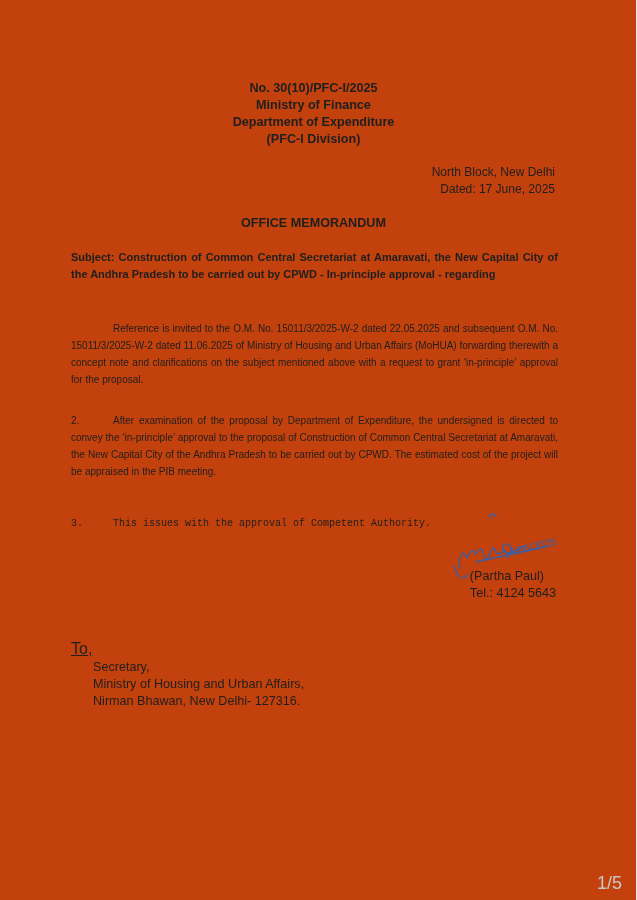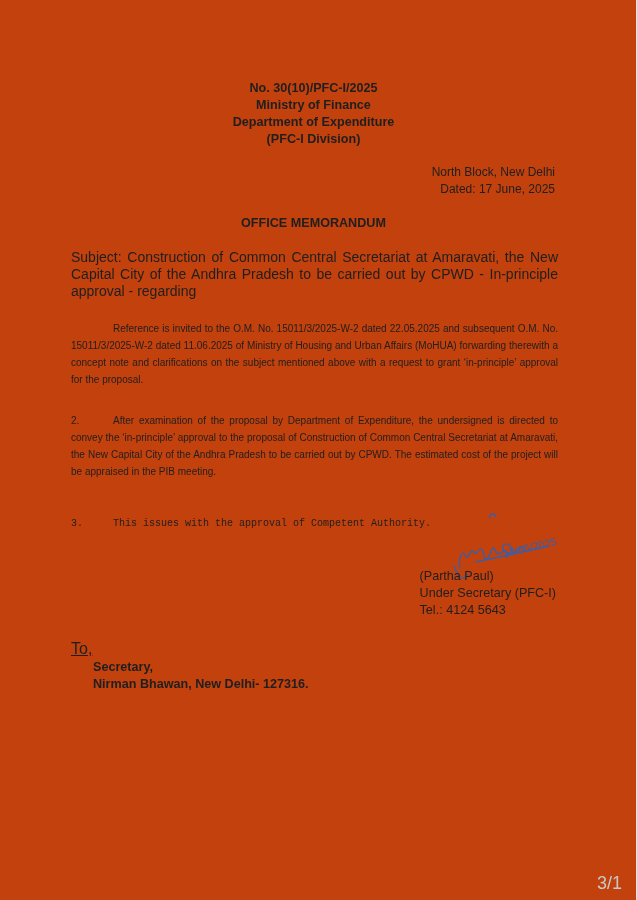--- a/index.html
+++ b/index.html
@@ -5,31 +5,31 @@
     html, body { margin: 0; padding: 0; }
     body {
       width: 637px; height: 900px; background: #fefefe; position: relative; overflow: hidden;
       font-family: "Liberation Sans", sans-serif; color: #1f1f1f;
     }
     .page { position: absolute; left: 0; top: 0; width: 637px; height: 900px; background: #c2410c; border-right: 1px solid #e4e4e4; box-sizing: border-box; }
     .header { position: absolute; left: 0; width: 637px; top: 80px; text-align: center; font-weight: bold; font-size: 12.6px; line-height: 17px; }
     .header div { margin-left: -10px; }
     .place { position: absolute; right: 81px; top: 164px; text-align: right; font-size: 12px; line-height: 17px; }
     .om-title { position: absolute; left: 0; width: 637px; top: 216px; text-align: center; font-weight: bold; font-size: 12.6px; margin-left: -5px; }
-    .subject { position: absolute; left: 71px; width: 487px; top: 249px; font-weight: normal; font-size: 14px; line-height: 17px; text-align: justify; }
+    .subject { position: absolute; left: 71px; width: 487px; top: 249px; font-weight: bold; font-size: 11px; line-height: 17px; text-align: justify; }
     .para { position: absolute; left: 71px; width: 487px; font-size: 10px; line-height: 17px; text-align: justify; }
     .p1 { top: 320px; text-indent: 42px; }
     .p2 { top: 412px; }
     .p2 .num { display: inline-block; width: 42px; }
     .p3 { top: 515px; font-family: Liberation Mono, monospace; }
     .p3 .num { display: inline-block; width: 42px; }
     .sig-block { position: absolute; right: 80px; top: 568px; font-size: 12.6px; line-height: 17px; }
     .signature { position: absolute; left: 448px; top: 512px; width: 170px; height: 80px; }
     .to { position: absolute; left: 71px; top: 640px; font-size: 16px; line-height: 17px; text-decoration: underline; }
-    .addr { position: absolute; left: 93px; top: 659px; font-size: 12.6px; line-height: 17px; font-weight: bold; }
+    .addr { position: absolute; left: 93px; top: 659px; font-size: 12.6px; line-height: 17px; }
     .page-count { position: absolute; right: 14px; bottom: 6px; font-size: 18px; color: #c8c8c8; }
   </style>
 </head>
 <body>
 
 <div class="page">
 
   <div class="header">
     <div>No. 30(10)/PFC-I/2025</div>
     <div>Ministry of Finance</div>
@@ -59,24 +59,24 @@
       <path d="M42 6 C40 2, 46 0, 48 5"></path>
       <path d="M12 56 C10 46, 14 36, 18 44 C20 50, 22 34, 26 40 C28 46, 30 34, 34 38 C38 42, 34 50, 40 46 C44 40, 44 30, 48 40 C50 46, 56 36, 58 40 C60 44, 66 40, 62 34 C58 28, 50 36, 58 40 C64 44, 72 36, 76 34"></path>
       <path d="M6 54 C10 66, 16 70, 20 62"></path>
       <path d="M28 50 L100 34"></path>
     </g>
     <text x="56" y="46" font-family="Liberation Sans, sans-serif" font-size="11" fill="#3a5fa8" transform="rotate(-14 56 46)">17/06/2025</text>
   </svg>
 
   <div class="sig-block">
     <div>(Partha Paul)</div>
-    <div>Under Secretary (PFC-I)</div>
     <div>Tel.: 4124 5643</div>
   </div>
 
   <div class="to">To,</div>
   <div class="addr">
     <div>Secretary,</div>
+    <div>Ministry of Housing and Urban Affairs,</div>
     <div>Nirman Bhawan, New Delhi- 127316.</div>
   </div>
 
-  <div class="page-count">3/1</div>
+  <div class="page-count">1/5</div>
 </div>
 
 </body></html>

